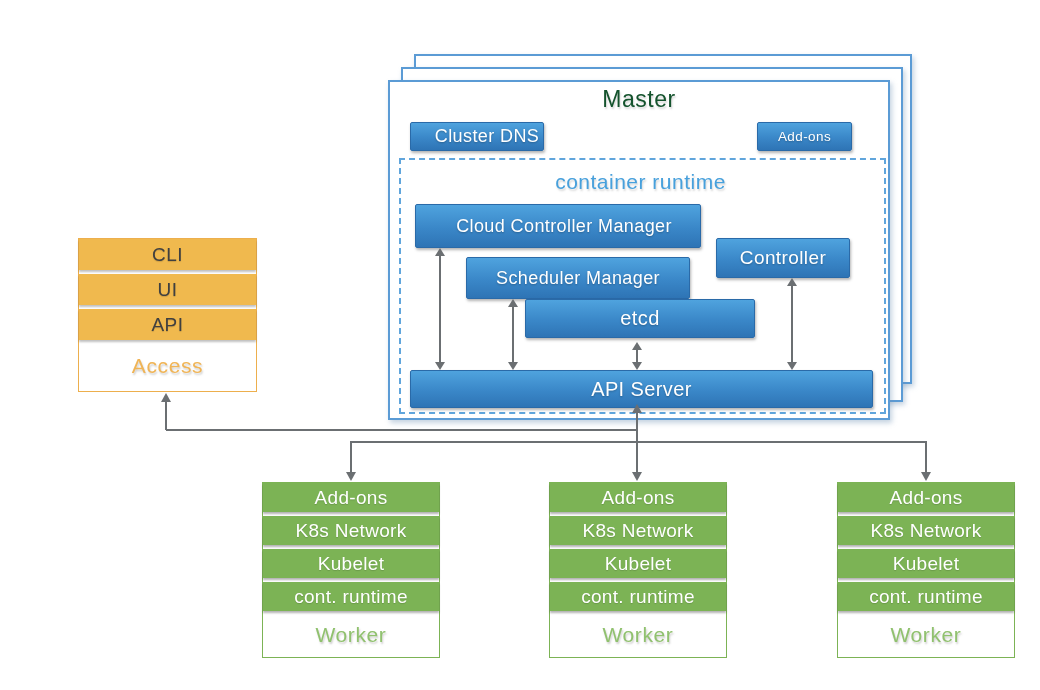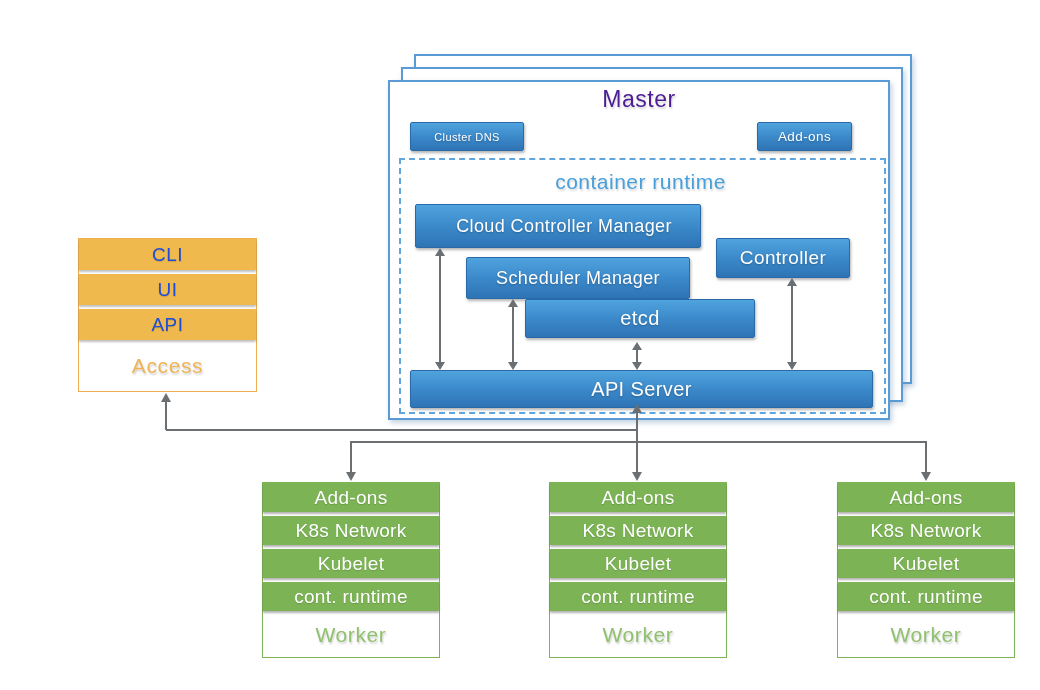--- a/index.html
+++ b/index.html
@@ -2,21 +2,21 @@
 <html><head>
 <meta charset="utf-8">
 <style>
   html,body{margin:0;padding:0;background:#ffffff;font-family:"Liberation Sans",sans-serif;}
   #canvas{position:relative;width:1040px;height:690px;background:#ffffff;overflow:hidden;}
 
   
   .stack-layer{position:absolute;background:#ffffff;border:2px solid #5b9bd5;
     box-shadow:2px 3px 5px rgba(110,145,180,.40);}
   .master-title{position:absolute;left:388px;top:86px;width:502px;text-align:center;
-    font-size:23px;color:#4c1d95;letter-spacing:.5px;text-shadow:1px 2px 2px rgba(120,120,120,.30);}
+    font-size:23px;color:#14532d;letter-spacing:.5px;text-shadow:1px 2px 2px rgba(120,120,120,.30);}
 
   .blue-box{position:absolute;display:flex;align-items:center;justify-content:center;
     background:linear-gradient(to bottom,#4fa3de 0%,#3a87c8 55%,#2e74b5 100%);
     border:1px solid #2a6aa8;border-radius:2px;color:#ffffff;
     box-shadow:1px 2px 3px rgba(0,0,0,.30);text-shadow:0 1px 2px rgba(0,0,0,.25);letter-spacing:.4px;}
 
   .dashed-box{position:absolute;left:399px;top:158px;width:483px;height:252px;
     border:2px dashed #60a5dc;background:transparent;}
   .runtime-title{position:absolute;left:399px;top:170px;width:483px;text-align:center;
     font-size:21px;color:#47a0dc;letter-spacing:.5px;text-shadow:1px 2px 2px rgba(120,120,120,.30);}
@@ -30,37 +30,37 @@
 
   
   .conn{position:absolute;background:#6b6f72;}
   .ah-abs{position:absolute;width:0;height:0;border-left:5px solid transparent;border-right:5px solid transparent;}
   .ah-abs.up{border-bottom:9px solid #6b6f72;}
   .ah-abs.down{border-top:9px solid #6b6f72;}
 
   
   .access-panel{position:absolute;left:78px;top:238px;width:179px;height:154px;
     border:1px solid #edaf4d;background:#ffffff;box-sizing:border-box;}
-  .access-bar{height:31px;margin-bottom:4px;background:#f0b94e;color:#1d4ed8;
+  .access-bar{height:31px;margin-bottom:4px;background:#f0b94e;color:#404040;
     display:flex;align-items:center;justify-content:center;font-size:19px;letter-spacing:.5px;
     box-shadow:0 2px 2px rgba(0,0,0,.25);text-shadow:0 1px 1px rgba(0,0,0,.15);}
   .access-title{height:44px;display:flex;align-items:center;justify-content:center;
     color:#f0b455;font-size:21px;letter-spacing:.6px;text-shadow:1px 2px 2px rgba(120,120,120,.35);}
 
   
   .worker-panel{position:absolute;top:482px;width:178px;height:176px;
     border:1px solid #7cb355;background:#ffffff;box-sizing:border-box;}
   .worker-bar{height:29px;margin-bottom:4px;background:#7cb355;color:#ffffff;
     display:flex;align-items:center;justify-content:center;font-size:19px;letter-spacing:.3px;
     box-shadow:0 2px 2px rgba(0,0,0,.30);text-shadow:0 1px 1px rgba(0,0,0,.15);}
   .worker-title{height:40px;display:flex;align-items:center;justify-content:center;
     color:#90c16e;font-size:21px;letter-spacing:.6px;text-shadow:1px 2px 2px rgba(120,120,120,.35);}
 
   
-  #box-cluster-dns{left:410px;top:122px;width:112px;height:27px;font-size:11px;}
+  #box-cluster-dns{left:410px;top:122px;width:112px;height:27px;font-size:18px;padding-left:20px;}
   #box-addons{left:757px;top:122px;width:93px;height:27px;font-size:13.5px;}
   #box-ccm{left:415px;top:204px;width:272px;height:42px;font-size:18px;padding-left:12px;}
   #box-cm{left:466px;top:257px;width:222px;height:40px;font-size:18px;}
   #box-scheduler{left:716px;top:238px;width:132px;height:38px;font-size:19px;}
   #box-etcd{left:525px;top:299px;width:228px;height:37px;font-size:20px;}
   #box-api{left:410px;top:370px;width:461px;height:36px;font-size:20px;}
 </style>
 </head>
 <body>
 

